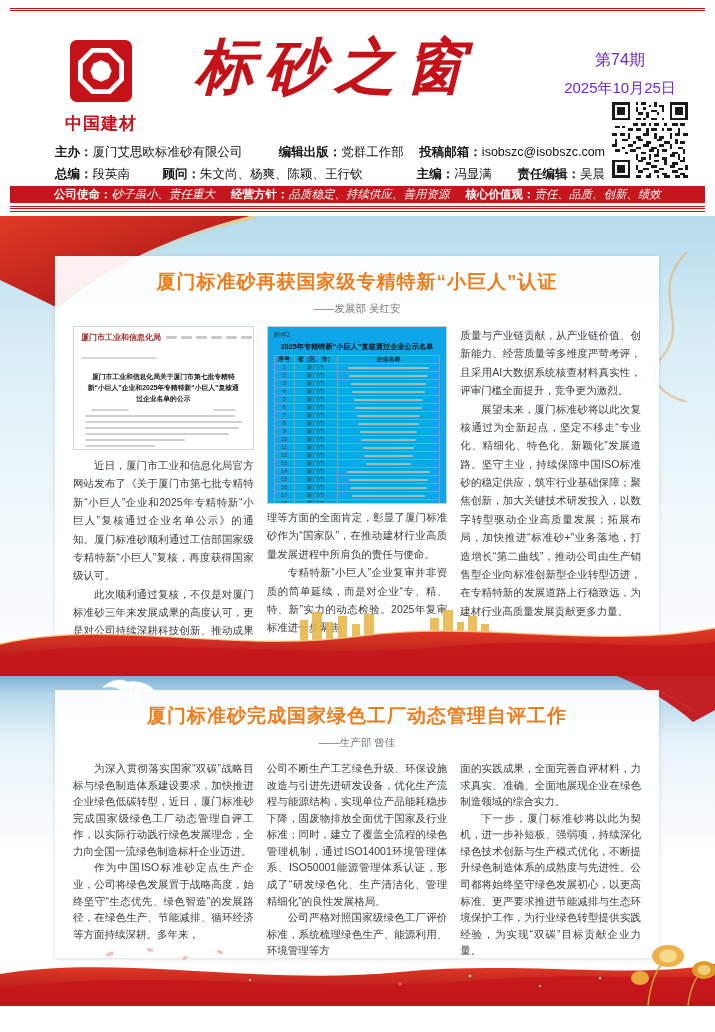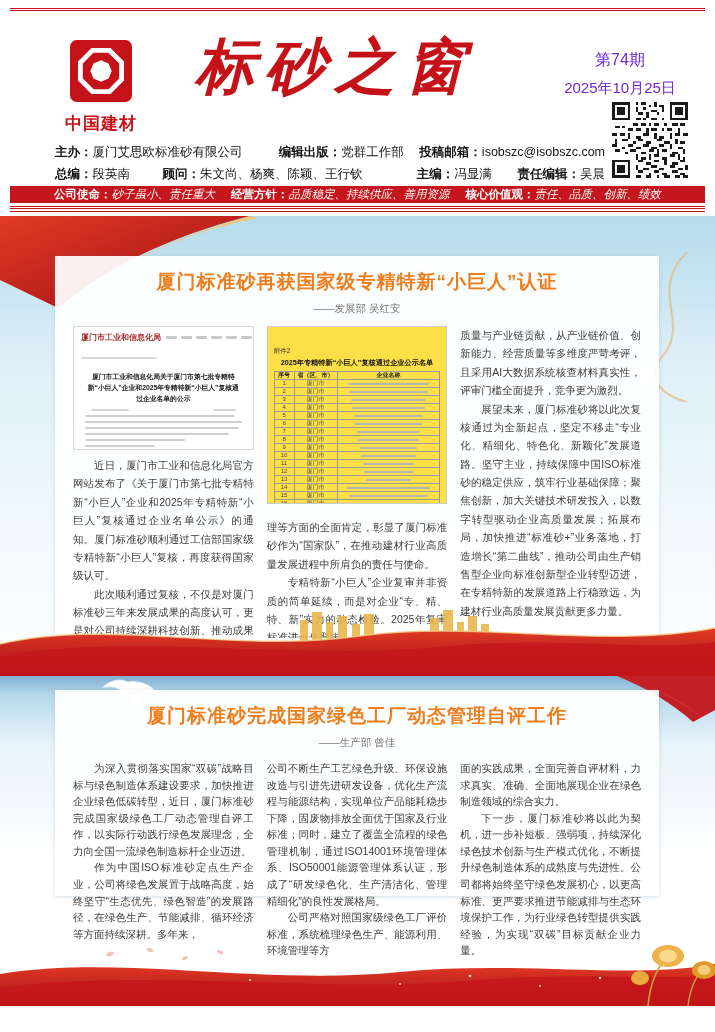--- a/index.html
+++ b/index.html
@@ -42,21 +42,21 @@
               background:linear-gradient(180deg,#7fb0d4 0%,#b7d9ec 6%,#e7f3fa 20%,#ffffff 55%); }
   .ribbon-tl { position:absolute; left:0; top:0; }
   .ribbon-tr2 { position:absolute; right:0; top:0; }
   .dove { position:absolute; left:100px; top:2px; }
   .gold-swirl { position:absolute; right:18px; top:36px; opacity:.65; }
   .wave-bottom { position:absolute; left:0; bottom:0; width:715px; z-index:3; }
 
   .card { position:absolute; left:55px; width:604px; background:rgba(255,255,255,.93);
           box-shadow:0 1px 4px rgba(90,130,160,.25); z-index:2; padding:13px 18px 0 18px; }
   .card1 { top:40px; height:386px; }
-  .card2 { top:14px; height:206px; }
+  .card2 { top:14px; height:268px; }
   .art-title { text-align:center; font-size:19px; font-weight:bold; color:#ee7d1c; letter-spacing:1px; }
   .byline { text-align:center; font-size:10.5px; color:#777; margin-top:7px; }
   .cols { display:flex; gap:13px; margin-top:10px; overflow:hidden; }
   .cols1 { height:312px;justify-content:flex-end; } .cols2 { height:204px; }
   .col { flex:1; min-width:0; overflow:hidden; }
   p.body { font-size:10.5px; color:#3c3c3c; text-align:justify; }
   .cols1 p.body { line-height:1.75; }
   .cols2 p.body { line-height:1.58; }
   p.indent { text-indent:2em; }
 
@@ -69,21 +69,21 @@
   .ws-nav .bar { width:11px; }
   .ws-crumb { margin-top:5px; }
   .ws-crumb .bar { width:46%; height:2.2px; background:#d8d8d8; }
   .ws-title { font-size:6.8px; font-weight:bold; color:#222; text-align:center; line-height:1.6; margin:6px 6px 4px 6px; }
   .ws-meta { display:flex; justify-content:space-between; margin:2px 10px 4px 10px; }
   .ws-meta .bar { height:2.2px; background:#d4d4d4; }
   .ws-lines { margin:0 4px; }
   .ws-line { height:2.6px; background:#cfcfcf; border-radius:1px; margin:3.4px 0; }
 
   
-  .list-shot { height:178px; border:1px solid #cccccc; background:#fde047; padding:20px 6px; margin-bottom:14px; overflow:hidden; }
+  .list-shot { height:178px; border:1px solid #cccccc; background:#0ea5e9; padding:4px 6px; margin-bottom:4px; overflow:hidden; }
   .ls-att { font-size:6.5px; color:#333; }
   .ls-title { font-size:7.2px; font-weight:bold; color:#111; text-align:center; margin:2px 0 3px 0; }
   table.ls-table { width:100%; border-collapse:collapse; table-layout:fixed; }
   .ls-table th, .ls-table td { border:0.5px solid #9a9a9a; font-size:6px; line-height:7px; height:7px;
                                padding:0 1px; color:#444; text-align:center; overflow:hidden; white-space:nowrap; font-weight:normal; }
   .ls-table th { font-weight:bold; color:#222; }
   .ls-c1 { width:12%; } .ls-c2 { width:26%; } .ls-c3 { width:62%; }
   .cbar { display:inline-block; height:2.4px; background:#b5b5b5; border-radius:1px; }
 
   .footer-space { position:absolute; left:0; bottom:0; width:715px; height:26px; background:#fff; }

